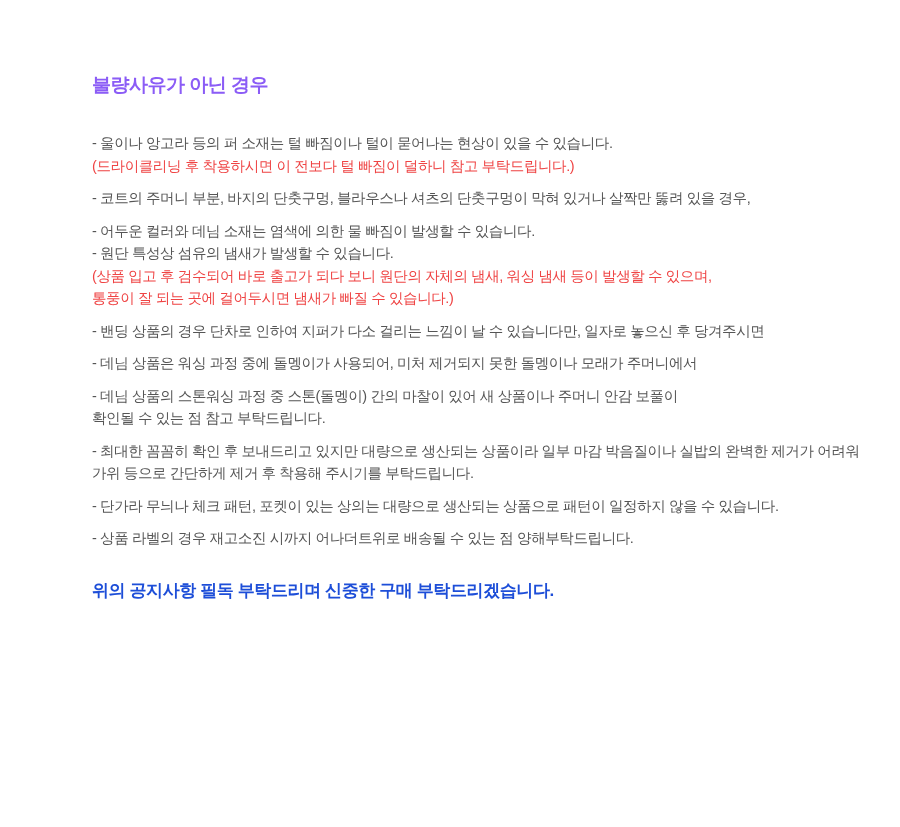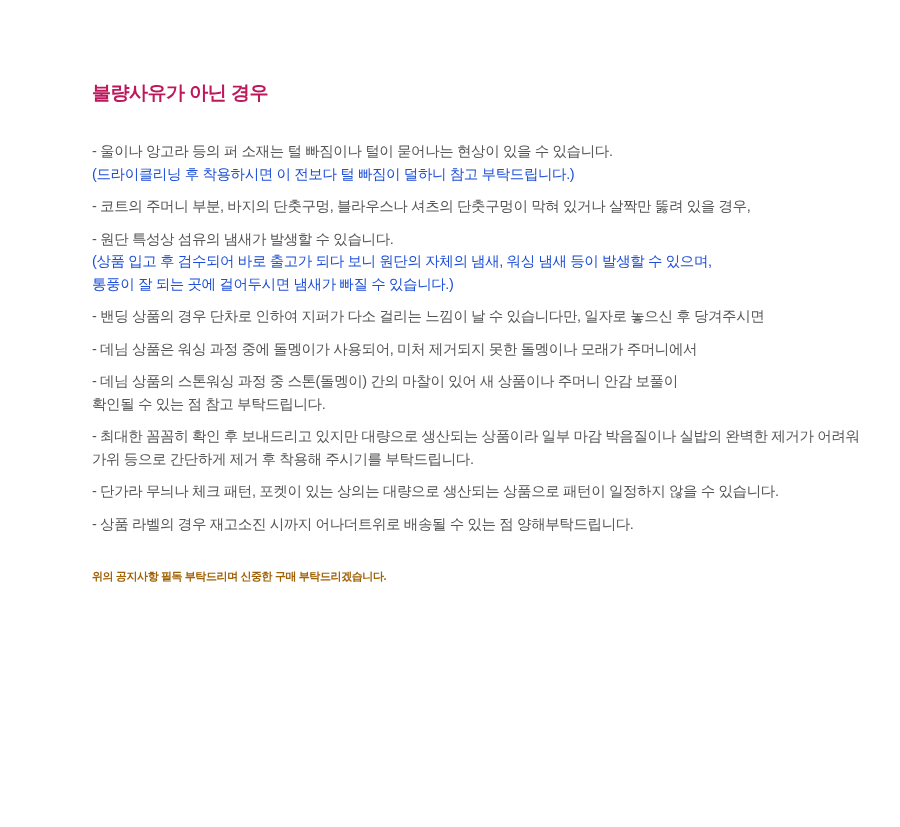--- a/index.html
+++ b/index.html
@@ -14,66 +14,67 @@
     font-family: "Liberation Sans", sans-serif;
   }
   .page {
     box-sizing: border-box;
     width: 900px;
     height: 827px;
     padding: 64px 30px 0 92px;
     background: #ffffff;
   }
   .notice-title {
-    margin: 16px 0 34px 0;
+    margin: 8px 0 34px 0;
     font-size: 19px;
     line-height: 26px;
     font-weight: 700;
-    color: #be185d;
+    color: #8b5cf6;
     letter-spacing: -0.5px;
   }
   .para {
     margin: 8px 0 10px 0;
   }
   .line {
     margin: 0;
     font-size: 14.5px;
     line-height: 22.5px;
     color: #555555;
     letter-spacing: -0.4px;
     white-space: nowrap;
   }
   .line.muted {
-    color: #1d4ed8;
+    color: #ef4444;
   }
   .notice-footer {
     margin: 0;
     padding-top: 20px;
-    font-size: 11px;
+    font-size: 17px;
     line-height: 22.5px;
     font-weight: 700;
-    color: #a16207;
+    color: #1d4ed8;
     letter-spacing: -0.4px;
     white-space: nowrap;
   }
 </style>
 </head>
 <body>
 
 <div class="page">
   <h1 class="notice-title">불량사유가 아닌 경우</h1>
   <div id="paragraphs">
       <div class="para">
         <p class="line">- 울이나 앙고라 등의 퍼 소재는 털 빠짐이나 털이 묻어나는 현상이 있을 수 있습니다.</p>
         <p class="line muted">(드라이클리닝 후 착용하시면 이 전보다 털 빠짐이 덜하니 참고 부탁드립니다.)</p>
       </div>
       <div class="para">
         <p class="line">- 코트의 주머니 부분, 바지의 단춧구멍, 블라우스나 셔츠의 단춧구멍이 막혀 있거나 살짝만 뚫려 있을 경우,</p>
       </div>
       <div class="para">
+        <p class="line">- 어두운 컬러와 데님 소재는 염색에 의한 물 빠짐이 발생할 수 있습니다.</p>
         <p class="line">- 원단 특성상 섬유의 냄새가 발생할 수 있습니다.</p>
         <p class="line muted">(상품 입고 후 검수되어 바로 출고가 되다 보니 원단의 자체의 냄새, 워싱 냄새 등이 발생할 수 있으며,</p>
         <p class="line muted">통풍이 잘 되는 곳에 걸어두시면 냄새가 빠질 수 있습니다.)</p>
       </div>
       <div class="para">
         <p class="line">- 밴딩 상품의 경우 단차로 인하여 지퍼가 다소 걸리는 느낌이 날 수 있습니다만, 일자로 놓으신 후 당겨주시면</p>
       </div>
       <div class="para">
         <p class="line">- 데님 상품은 워싱 과정 중에 돌멩이가 사용되어, 미처 제거되지 못한 돌멩이나 모래가 주머니에서</p>
       </div>

